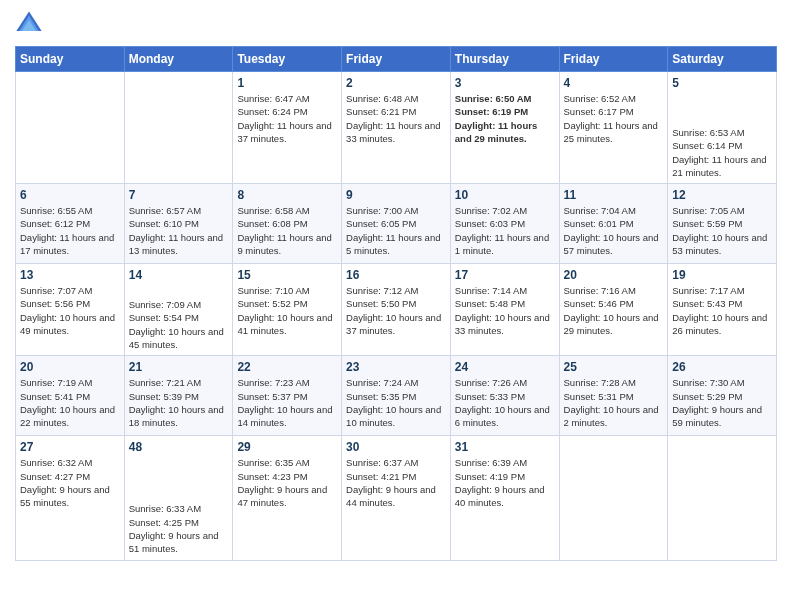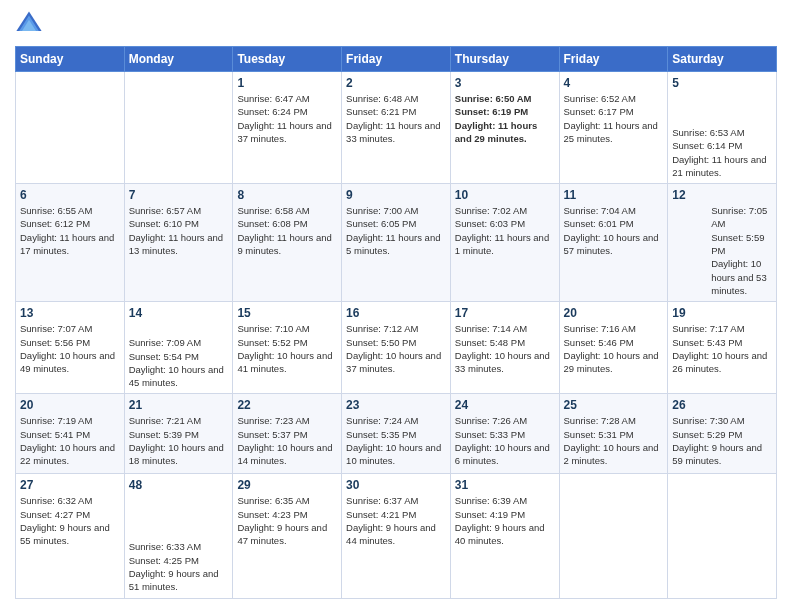--- a/index.html
+++ b/index.html
@@ -195,21 +195,21 @@
 Daylight: 11 hours and 1 minute.</div>
           </td>
           <td>
             <div class="day-num">11</div>
             <div class="day-info" style="white-space: pre-line;">Sunrise: 7:04 AM
 Sunset: 6:01 PM
 Daylight: 10 hours and 57 minutes.</div>
           </td>
           <td>
             <div class="day-num">12</div>
-            <div class="day-info" style="white-space: pre-line; margin-left: 39px;">Sunrise: 7:05 AM
+            <div class="day-info" style="white-space: pre-line;">Sunrise: 7:05 AM
 Sunset: 5:59 PM
 Daylight: 10 hours and 53 minutes.</div>
           </td>
         </tr>
         <tr>
           <td>
             <div class="day-num">13</div>
             <div class="day-info" style="white-space: pre-line;">Sunrise: 7:07 AM
 Sunset: 5:56 PM
 Daylight: 10 hours and 49 minutes.</div>

